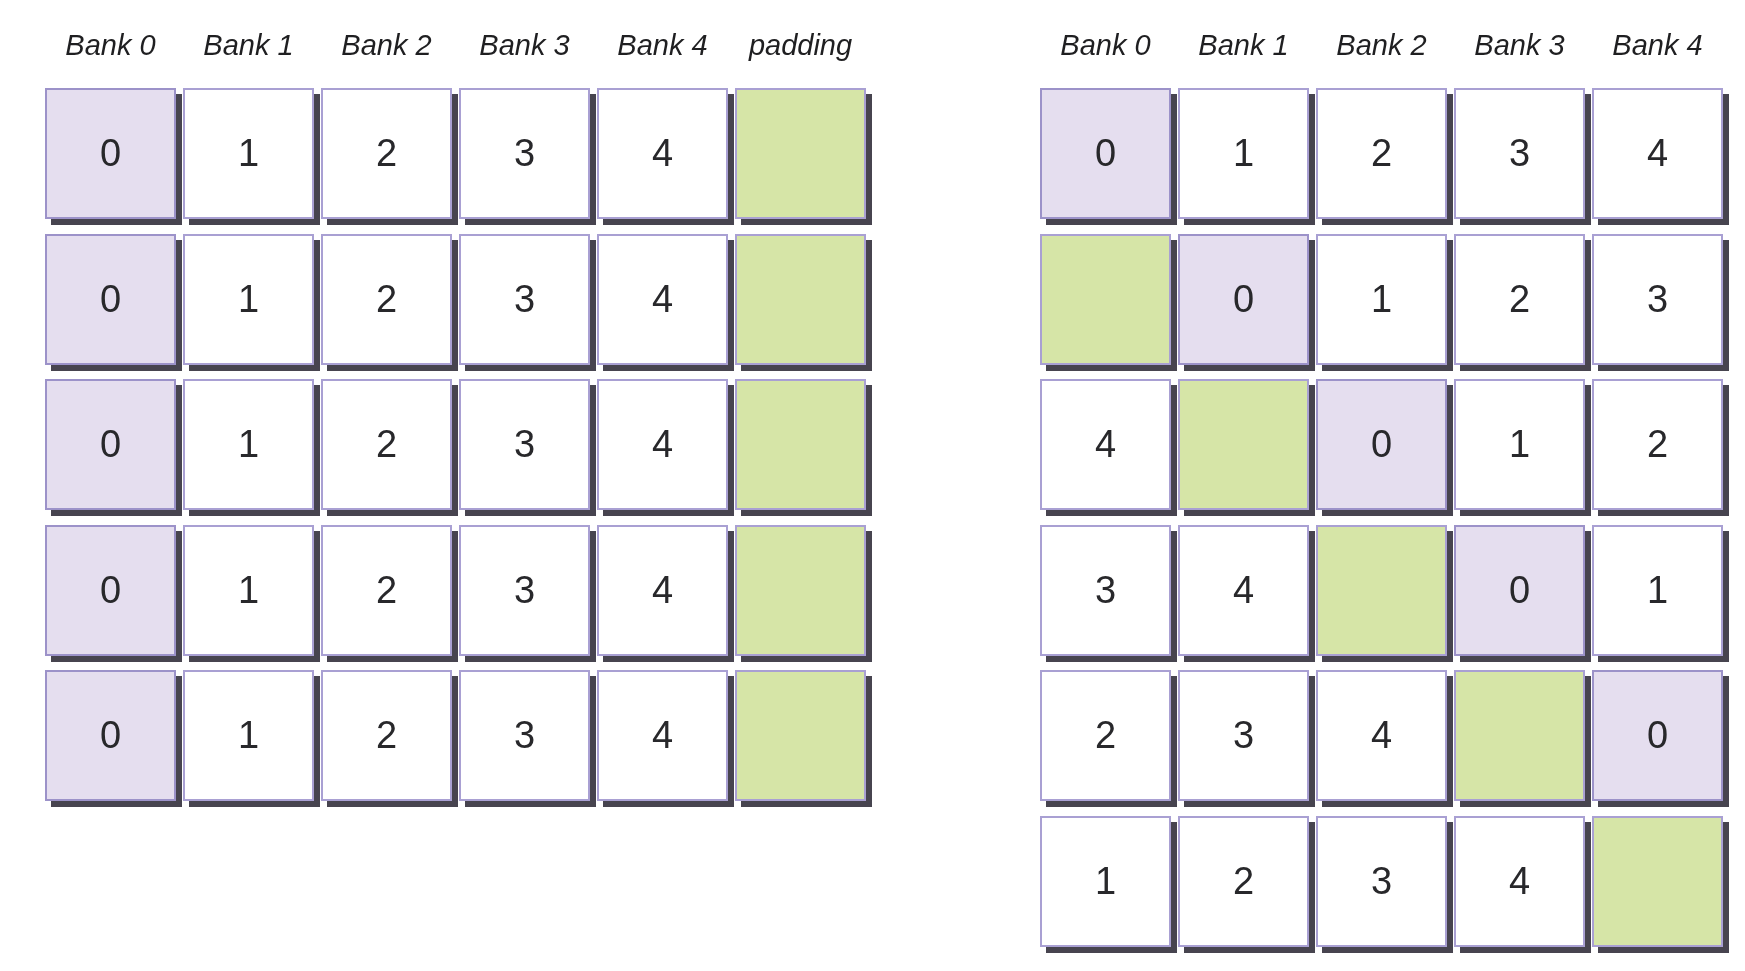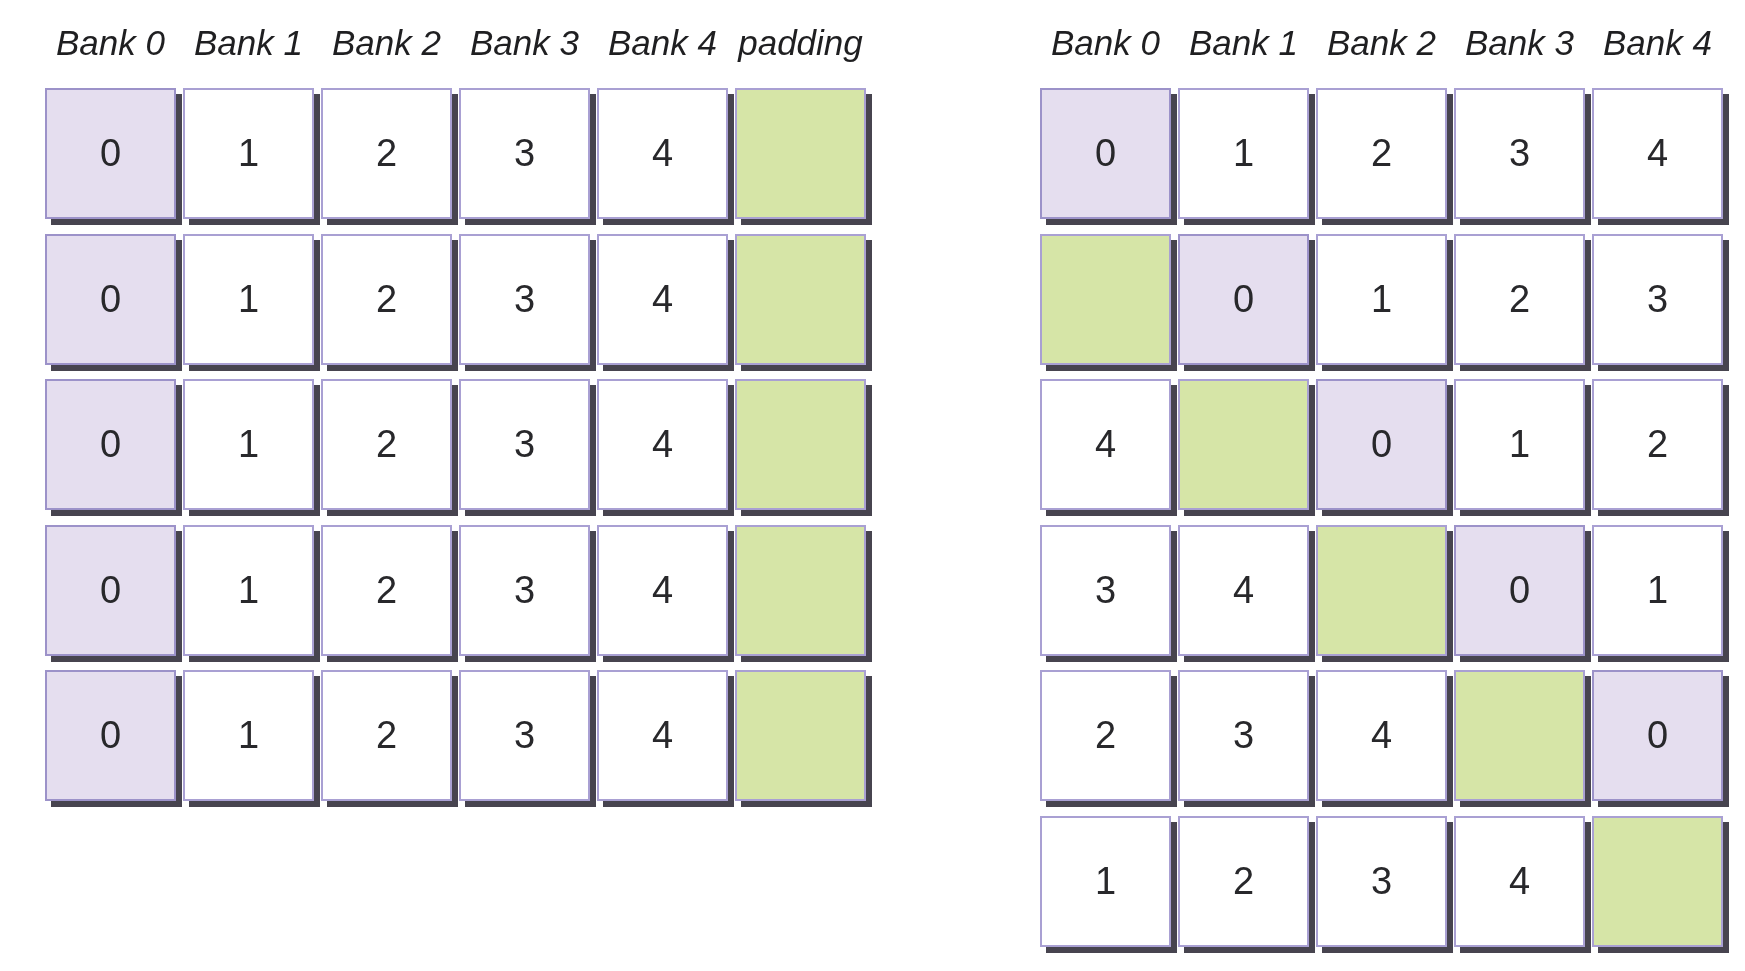--- a/index.html
+++ b/index.html
@@ -26,21 +26,21 @@
     display: flex;
     gap: 7px;
     height: 40px;
     align-items: flex-end;
     margin-bottom: 28px;
   }
   .header-cell {
     width: 131px;
     text-align: center;
     font-style: italic;
-    font-size: 35px;
+    font-size: 29px;
     line-height: 1.0;
     color: var(--header-text, #1f1f21);
     white-space: nowrap;
   }
 
   .grid {
     display: grid;
     gap: 14.5px 7px;
   }
   .cell {

